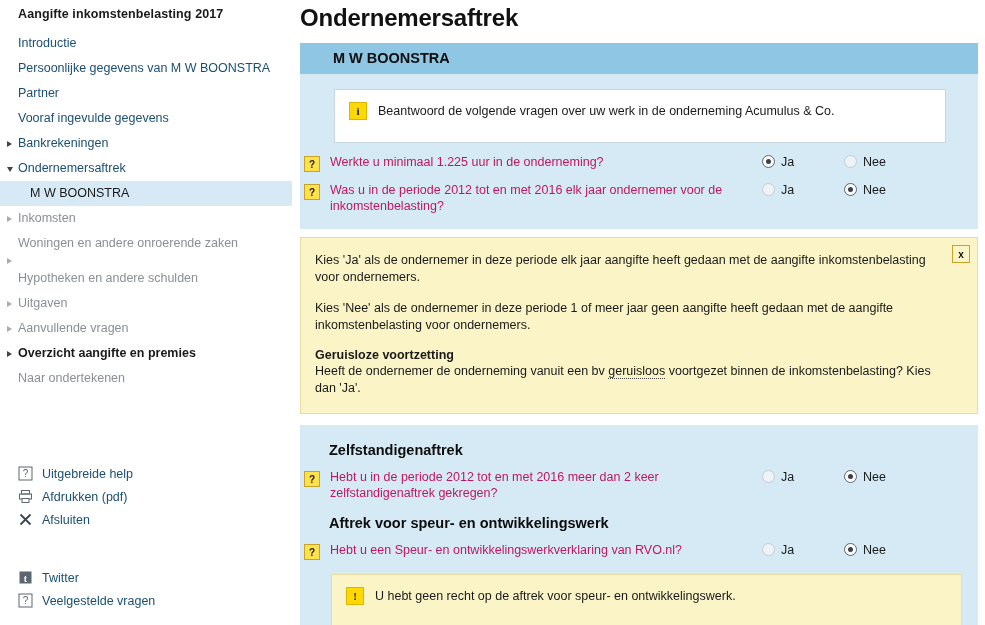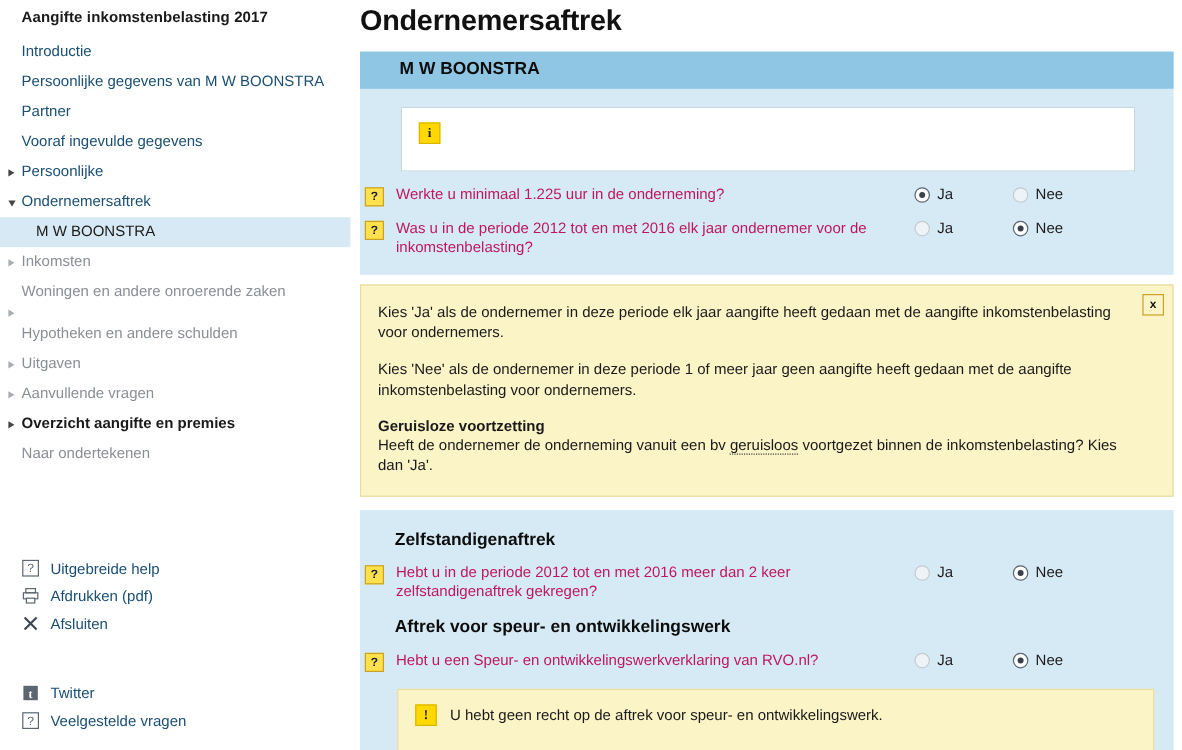--- a/index.html
+++ b/index.html
@@ -117,21 +117,21 @@
     display: flex; align-items: flex-start;
     padding: 5px 16px 5px 4px;
   }
   .qhelp-wrap { width: 26px; flex: 0 0 26px; padding-top: 2px; }
   .qtext {
     flex: 1 1 auto;
     font-size: 12.5px; color: #be185d; line-height: 16px;
     padding-right: 12px; max-width: 420px;
   }
   .answers { flex: 0 0 150px; display: flex; padding-top: 1px; }
-  .ans { display: flex; align-items: center; width: 60px; }
+  .ans { display: flex; width: 60px; }
   .ans.ja { margin-right: 22px; }
   .radio {
     width: 11px; height: 11px; border-radius: 50%;
     border: 1px solid #9aa3ab; background: #f4f7f9;
     margin-right: 6px; flex: 0 0 11px;
     display: flex; align-items: center; justify-content: center;
     cursor: pointer;
   }
   .radio.on { border-color: #5a6570; background: #ffffff; }
   .radio.on::after {
@@ -186,21 +186,21 @@
 
 <div class="app">
 
   <div class="sidebar">
     <div class="sidebar-title">Aangifte inkomstenbelasting 2017</div>
     <div class="nav" id="nav">
         <div class="nav-item"><span>Introductie</span></div>
         <div class="nav-item"><span>Persoonlijke gegevens van M W BOONSTRA</span></div>
         <div class="nav-item"><span>Partner</span></div>
         <div class="nav-item"><span>Vooraf ingevulde gegevens</span></div>
-        <div class="nav-item"><span class="caret right"></span><span>Persoonlijke</span></div>
+        <div class="nav-item"><span class="caret right"></span><span>Bankrekeningen</span></div>
         <div class="nav-item"><span class="caret down"></span><span>Ondernemersaftrek</span></div>
         <div class="nav-item sel"><span>M W BOONSTRA</span></div>
         <div class="nav-item dim"><span class="caret right dimc"></span><span>Inkomsten</span></div>
         <div class="nav-item dim"><span>Woningen en andere onroerende zaken</span></div>
         <div class="nav-item dim"><span class="caret right dimc"></span></div>
         <div class="nav-item dim"><span>Hypotheken en andere schulden</span></div>
         <div class="nav-item dim"><span class="caret right dimc"></span><span>Uitgaven</span></div>
         <div class="nav-item dim"><span class="caret right dimc"></span><span>Aanvullende vragen</span></div>
         <div class="nav-item bold"><span class="caret right"></span><span>Overzicht aangifte en premies</span></div>
         <div class="nav-item dim"><span>Naar ondertekenen</span></div>
@@ -260,20 +260,21 @@
   <div class="main">
 
     <div class="page-title">Ondernemersaftrek</div>
 
     <div class="panel">
       <div class="panel-head">M W BOONSTRA</div>
 
       <div class="panel-body" style="padding-bottom:6px;">
         <div class="infobox">
           <div class="ico-sq">i</div>
+          <div class="infotext">Beantwoord de volgende vragen over uw werk in de onderneming Acumulus &amp; Co.</div>
         </div>
       </div>
 
       <div id="questions">
           <div class="qrow">
             <div class="qhelp-wrap">
               <div class="ico-help">?</div>
             </div>
             <div class="qtext">Werkte u minimaal 1.225 uur in de onderneming?</div>
             <div class="answers">

